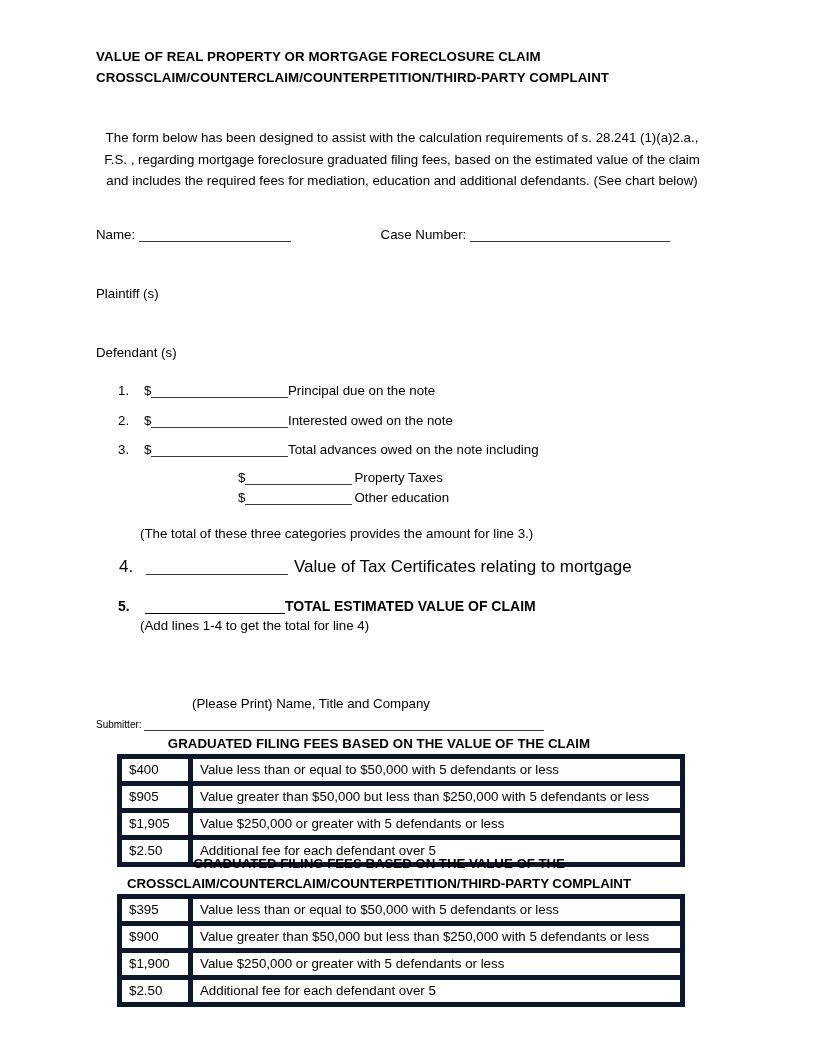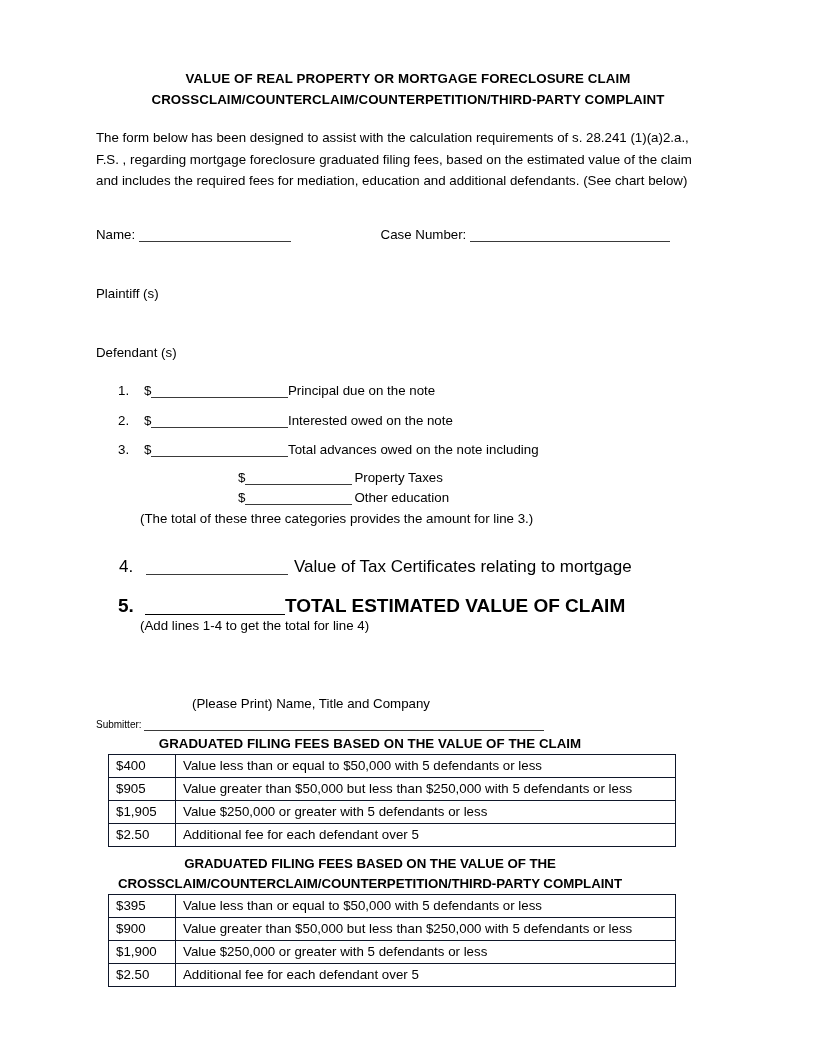--- a/index.html
+++ b/index.html
@@ -22,39 +22,37 @@
     box-sizing: border-box;
     overflow: hidden;
   }
 
   
   .title-block {
     position: absolute;
     left: 96px;
     top: 46px;
     width: 624px;
-    text-align: center;
-    margin-top: 22px;
   }
   .title-line {
     font-size: 13.3px;
     font-weight: bold;
     line-height: 21px;
     letter-spacing: 0.1px;
   }
 
   
   .intro {
     position: absolute;
     left: 96px;
     top: 127px;
     width: 612px;
     font-size: 13.3px;
     line-height: 21.5px;
-    text-align: left;
+    text-align: center;
   }
 
   
   .date-row {
     position: absolute;
     left: 96px;
     top: 226px;
     width: 624px;
     font-size: 13.3px;
     line-height: 18px;
@@ -129,39 +127,39 @@
     line-height: 19.5px;
     white-space: nowrap;
     padding-left: 142px;
   }
   .rule-sub { width: 107px; }
   .sub-row .sub-desc { margin-left: 2px; }
   .sub-note {
     white-space: nowrap;
     padding-left: 44px;
     line-height: 19.5px;
-    margin-top: 2px;
+    margin-top: 17px;
   }
 
   
   .item4 {
     position: absolute;
     left: 97px;
     top: 558px;
     width: 620px;
     font-size: 17px;
     line-height: 18px;
     white-space: nowrap;
   }
   .item5 {
     position: absolute;
     left: 96px;
     top: 597px;
     width: 620px;
-    font-size: 19px;
+    font-size: 14px;
     line-height: 18px;
     white-space: nowrap;
     font-weight: bold;
   }
   .item5-note {
     position: absolute;
     left: 96px;
     top: 617px;
     width: 620px;
     font-size: 13.3px;
@@ -187,21 +185,21 @@
     position: absolute;
     left: 96px;
     top: 695px;
     font-size: 13.3px;
     line-height: 18px;
     padding-left: 96px;
     white-space: nowrap;
   }
 
   
-  .table-block { position: absolute; left: 84px; width: 524px; padding-left: 24px; }
+  .table-block { position: absolute; left: 93px; width: 524px; padding-left: 24px; }
   .block-1 { top: 734px; }
   .block-2 { top: 854px; }
 
   .table-caption {
     text-align: center;
     font-size: 13.3px;
     font-weight: bold;
     line-height: 19px;
     letter-spacing: 0.05px;
     margin-bottom: 1px;
@@ -209,21 +207,21 @@
   }
   .block-2 .table-caption { letter-spacing: -0.05px; }
 
   table.fees {
     border-collapse: collapse;
     width: 568px;
     table-layout: fixed;
     font-size: 13.3px;
   }
   table.fees td {
-    border: 1px solid #0f172a;
+    border: 5px solid #0f172a;
     padding: 2px 5px 3px 7px;
     line-height: 16px;
     height: 17px;
     vertical-align: middle;
     white-space: nowrap;
     overflow: hidden;
     margin-top: 12px;
   }
   table.fees td.fee-amt { width: 54px; }
 </style>

